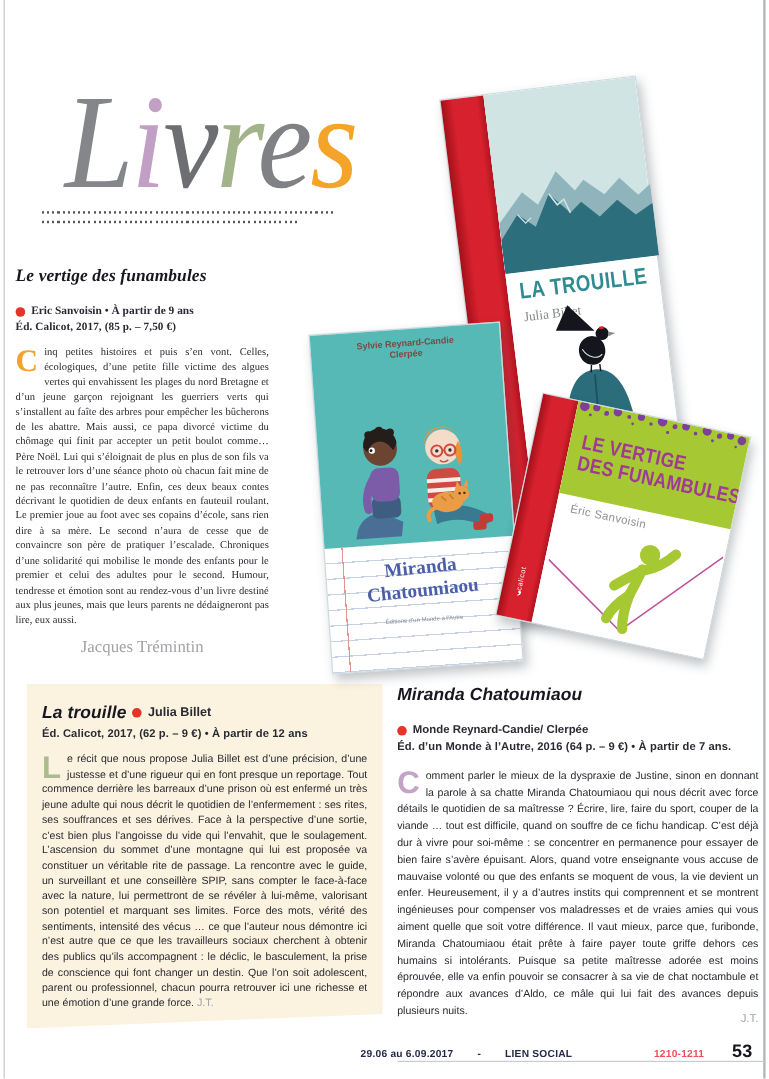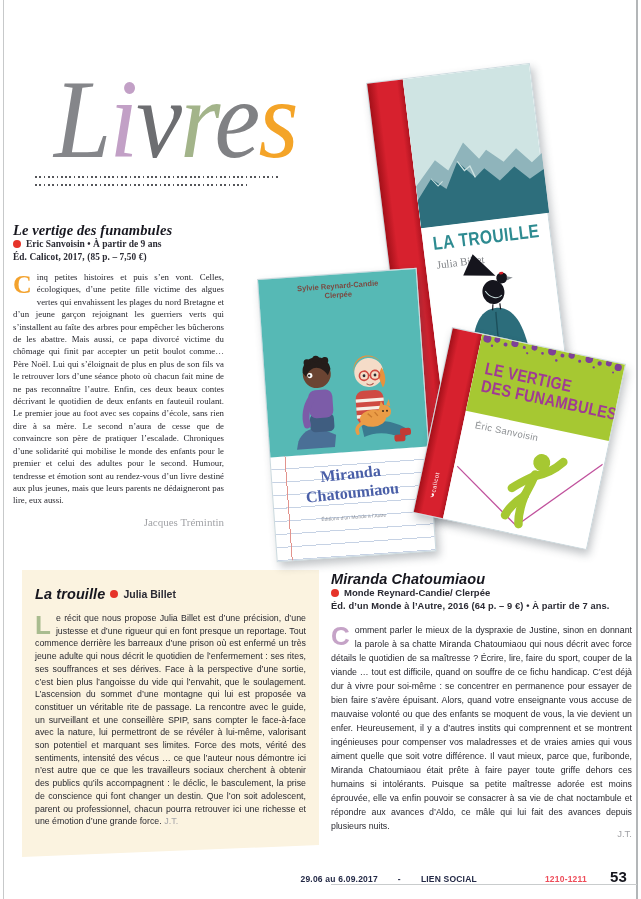--- a/index.html
+++ b/index.html
@@ -15,30 +15,30 @@
             font-style:italic;font-size:112px;line-height:1;letter-spacing:-2px;
             transform:scaleX(.92);transform-origin:left top;white-space:nowrap;}
   .dotrule{position:absolute;height:2px;
            background:repeating-linear-gradient(90deg,#55565a 0 1.7px,transparent 1.7px 4.3px);}
   .dotrule-1{left:35px;top:176px;width:243px;}
   .dotrule-2{left:35px;top:184px;width:213px;}
 
   
   .review{position:absolute;}
   .rev-title{margin:0;font-size:14.5px;font-weight:bold;font-style:italic;color:#17171f;letter-spacing:.1px;}
-  .byline{margin-top:0;font-size:9.5px;font-weight:bold;color:#2a2a33;display:flex;align-items:center;}
+  .byline{margin-top:16px;font-size:9.5px;font-weight:bold;color:#2a2a33;display:flex;align-items:center;}
   .bullet{display:inline-block;width:8px;height:8px;border-radius:50%;background:#e63329;margin-right:5px;flex:0 0 auto;}
   .edition{margin-top:3px;font-size:9.3px;font-weight:bold;color:#2a2a33;letter-spacing:.1px;}
   .body-text{text-align:justify;color:#28282f;}
   .drop{float:left;font-weight:bold;font-size:26px;line-height:23px;padding-top:2px;margin-right:5px;}
   .sig{color:#a2a3a7;}
 
   #review-vertige{left:13px;top:222px;width:211px;font-family:Liberation Serif, serif;}
   #review-vertige .body-text{margin-top:9px;font-size:8.8px;line-height:12.4px;}
-  #review-vertige .sig{display:block;text-align:right;font-size:11px;margin-top:4px;}
+  #review-vertige .sig{display:block;text-align:center;font-size:14px;margin-top:4px;}
 
   
   #box-trouille{left:22px;top:570px;width:297px;height:288px;background:#fbf3e0;
                 clip-path:polygon(0 0,100% 0,100% 275px,0 287px);}
   #box-trouille .inner{padding:16px 13px 0 13px;}
   .title-row{display:flex;align-items:center;}
   .title-row .bullet{margin:0 5px;}
   .title-row .author{font-size:10.5px;font-weight:bold;color:#2a2a33;}
   #box-trouille .edition{margin-top:4px;}
   #box-trouille .body-text{margin-top:10px;font-size:8.8px;line-height:12.7px;}
@@ -264,20 +264,21 @@
     <span class="sig">Jacques Trémintin</span>
   </section>
 
   <section class="review" id="box-trouille">
     <div class="inner">
       <div class="title-row">
         <h2 class="rev-title">La trouille</h2>
         <span class="bullet"></span>
         <span class="author">Julia Billet</span>
       </div>
+      <div class="edition">Éd. Calicot, 2017, (62 p. – 9 €) • À partir de 12 ans</div>
       <p class="body-text"><span class="drop" style="color: rgb(169, 188, 143);">L</span><span>e récit que nous propose Julia Billet est d’une précision, d’une justesse et d’une rigueur qui en font presque un reportage. Tout commence derrière les barreaux d’une prison où est enfermé un très jeune adulte qui nous décrit le quotidien de l’enfermement : ses rites, ses souffrances et ses dérives. Face à la perspective d’une sortie, c’est bien plus l’angoisse du vide qui l’envahit, que le soulagement. L’ascension du sommet d’une montagne qui lui est proposée va constituer un véritable rite de passage. La rencontre avec le guide, un surveillant et une conseillère SPIP, sans compter le face-à-face avec la nature, lui permettront de se révéler à lui-même, valorisant son potentiel et marquant ses limites. Force des mots, vérité des sentiments, intensité des vécus … ce que l’auteur nous démontre ici n’est autre que ce que les travailleurs sociaux cherchent à obtenir des publics qu’ils accompagnent : le déclic, le basculement, la prise de conscience qui font changer un destin. Que l’on soit adolescent, parent ou professionnel, chacun pourra retrouver ici une richesse et une émotion d’une grande force.</span> <span class="sig">J.T.</span></p>
     </div>
   </section>
 
   <section class="review" id="review-miranda">
     <h2 class="rev-title">Miranda Chatoumiaou</h2>
     <div class="byline">
       <span class="bullet"></span>
       <span>Monde Reynard-Candie/ Clerpée</span>
     </div>

